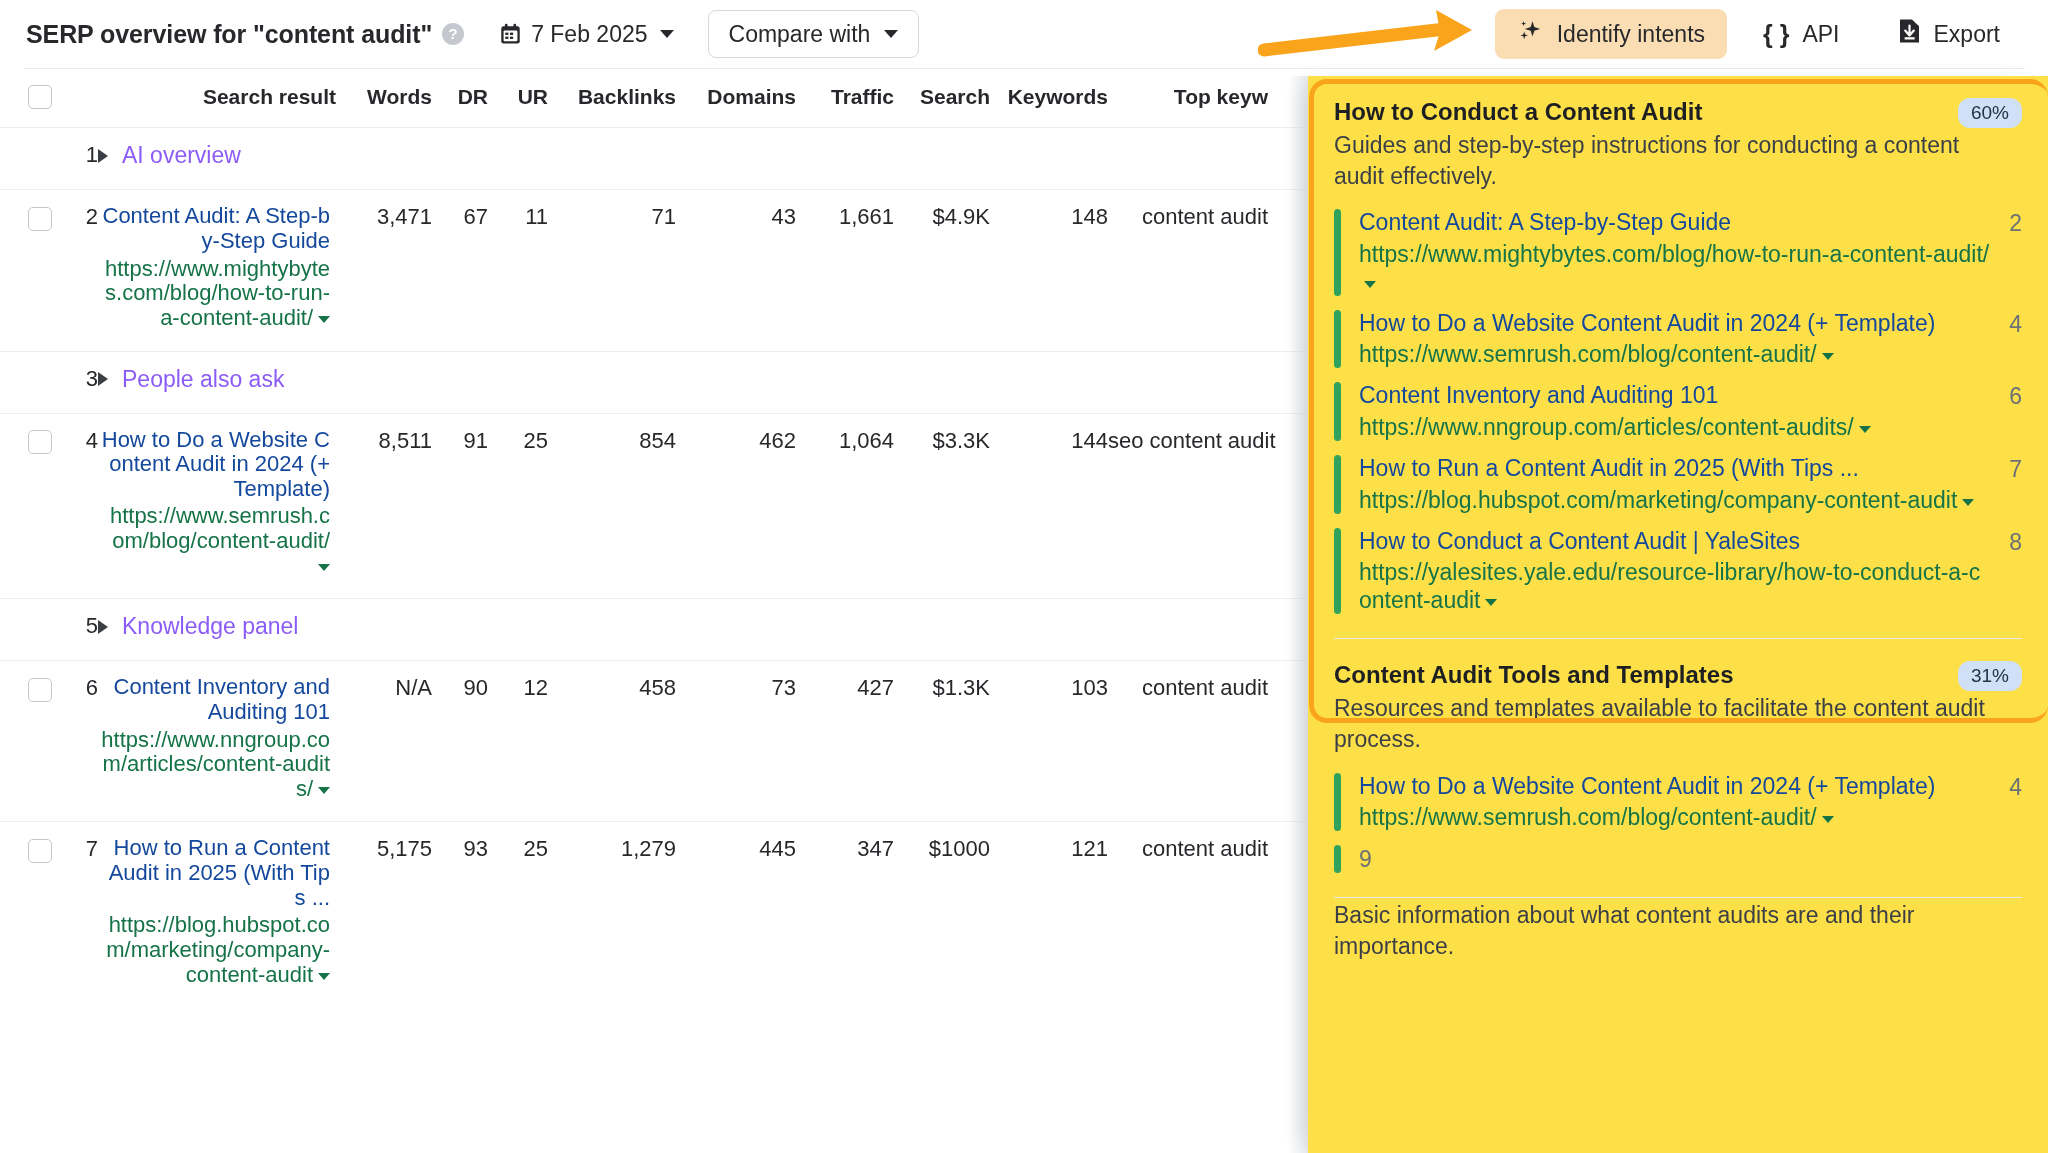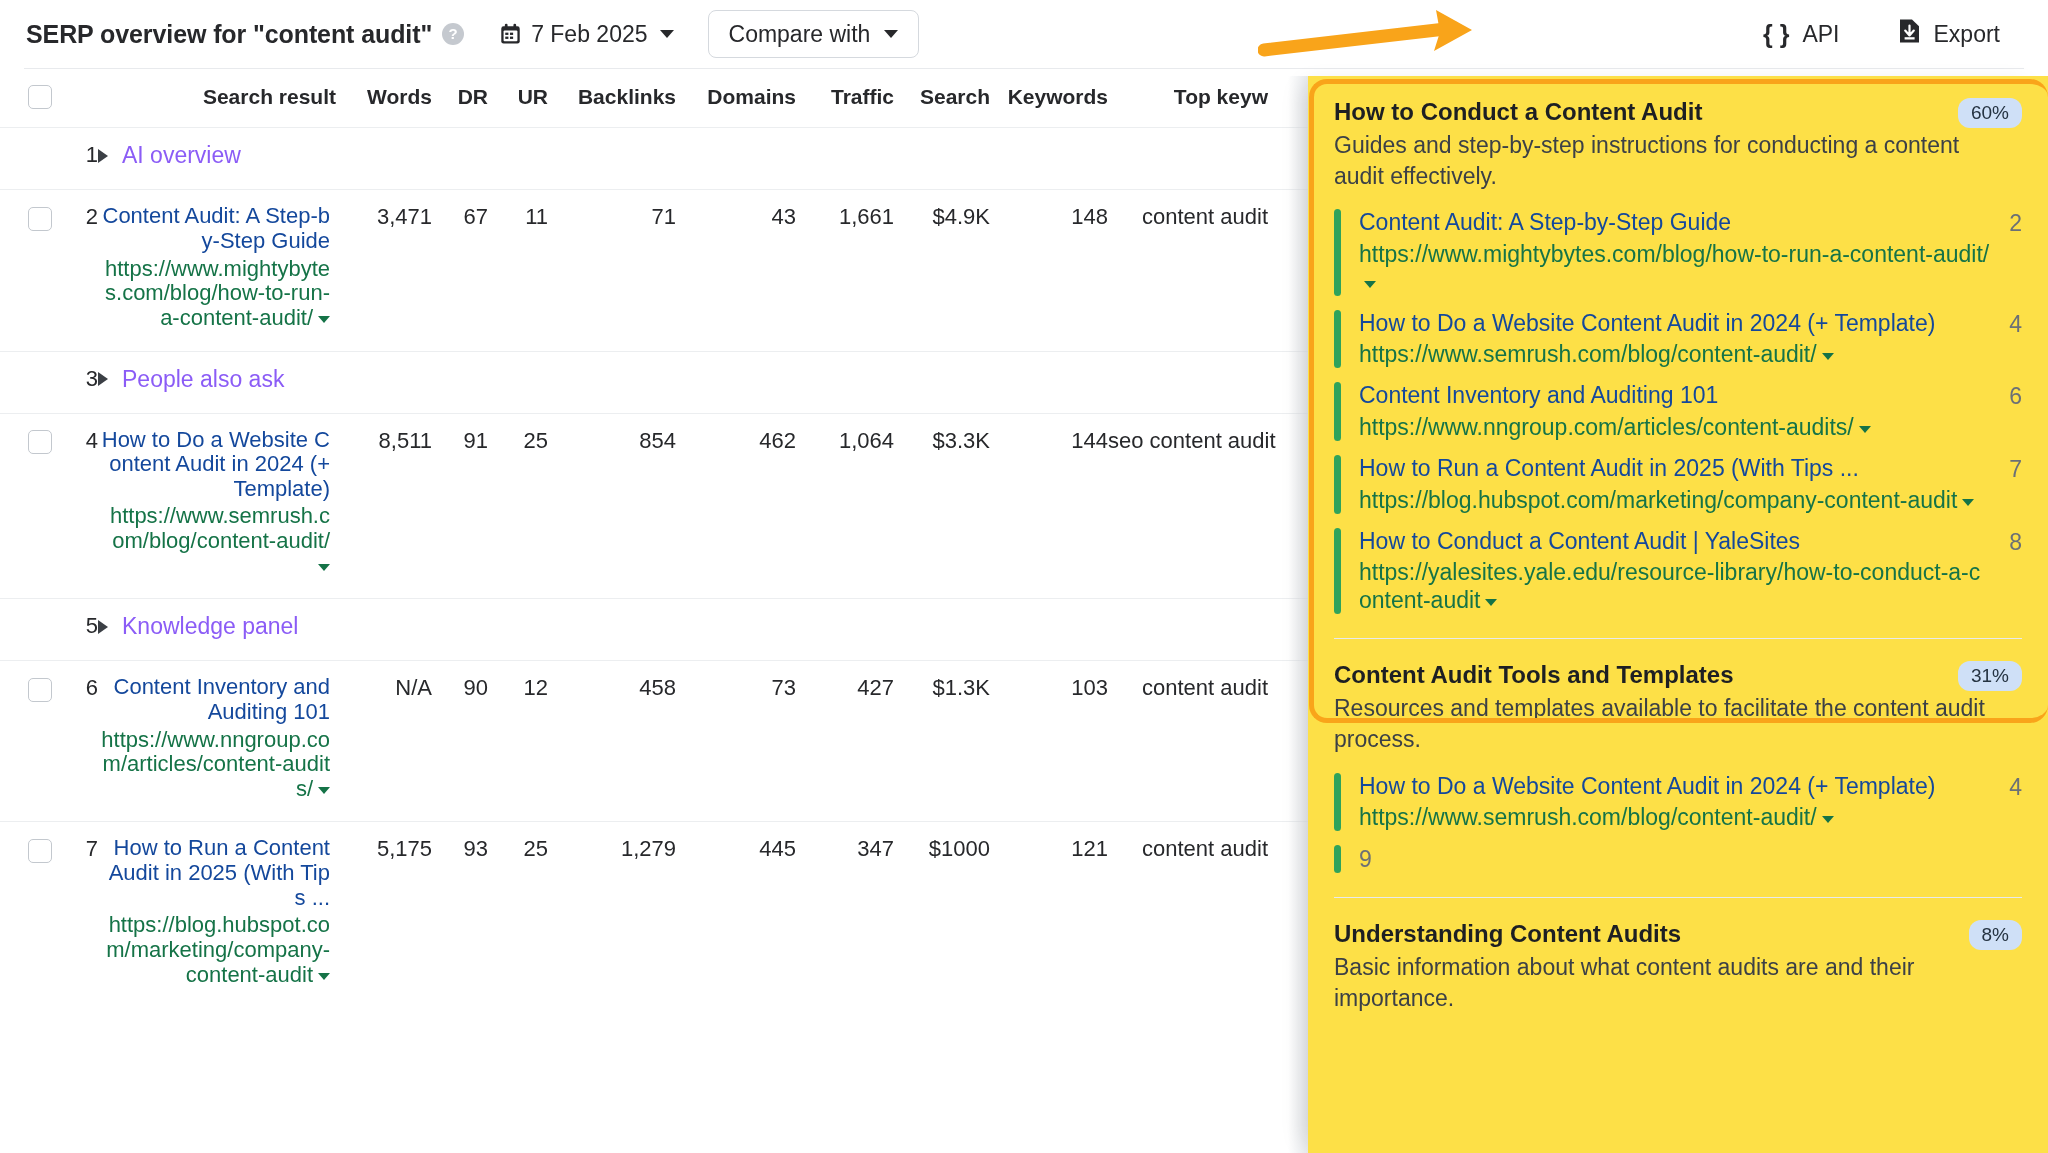--- a/index.html
+++ b/index.html
@@ -204,20 +204,30 @@
       <span class="label">7 Feb 2025</span>
       <span class="caret"></span>
     </div>
 
     <button class="compare-btn">
       <span>Compare with</span>
       <span class="caret"></span>
     </button>
 
     <div class="topbar-right">
+      <button class="identify-btn">
+        <span>
+          <svg width="26" height="26" viewBox="0 0 26 26" fill="#27282b">
+            <path d="M15.5 3.2 L17.3 9.1 L23.2 10.9 L17.3 12.7 L15.5 18.6 L13.7 12.7 L7.8 10.9 L13.7 9.1 Z"></path>
+            <path d="M7.2 13.6 L8.1 16.5 L11 17.4 L8.1 18.3 L7.2 21.2 L6.3 18.3 L3.4 17.4 L6.3 16.5 Z"></path>
+            <path d="M6.6 3.0 L7.2 5.0 L9.2 5.6 L7.2 6.2 L6.6 8.2 L6.0 6.2 L4.0 5.6 L6.0 5.0 Z"></path>
+          </svg>
+        </span>
+        <span>Identify intents</span>
+      </button>
 
       <button class="plain-btn">
         <span class="brace-icon">{&nbsp;}</span>
         <span>API</span>
       </button>
 
       <button class="plain-btn">
         <span>
           <svg width="23" height="26" viewBox="0 0 23 26" fill="none">
             <path d="M2 1.4 H14 L21 8.2 V24.6 H2 Z" fill="#27282b"></path>
@@ -480,24 +490,20 @@
           <div class="bar"></div>
           <div class="item-pos">9</div>
         </div>
 
       </div>
     </div>
 
     <div class="sep"></div>
 
     <div class="intent-group">
-      <div class="intent-head">
-        <div class="intent-name">Understanding Content Audits</div>
-        <div class="pct-badge">8%</div>
-      </div>
       <div class="intent-desc">Basic information about what content audits are and their importance.</div>
     </div>
 
   </div>
 
   <div class="highlight-box"></div>
 
 </div>
 
 </body></html>

